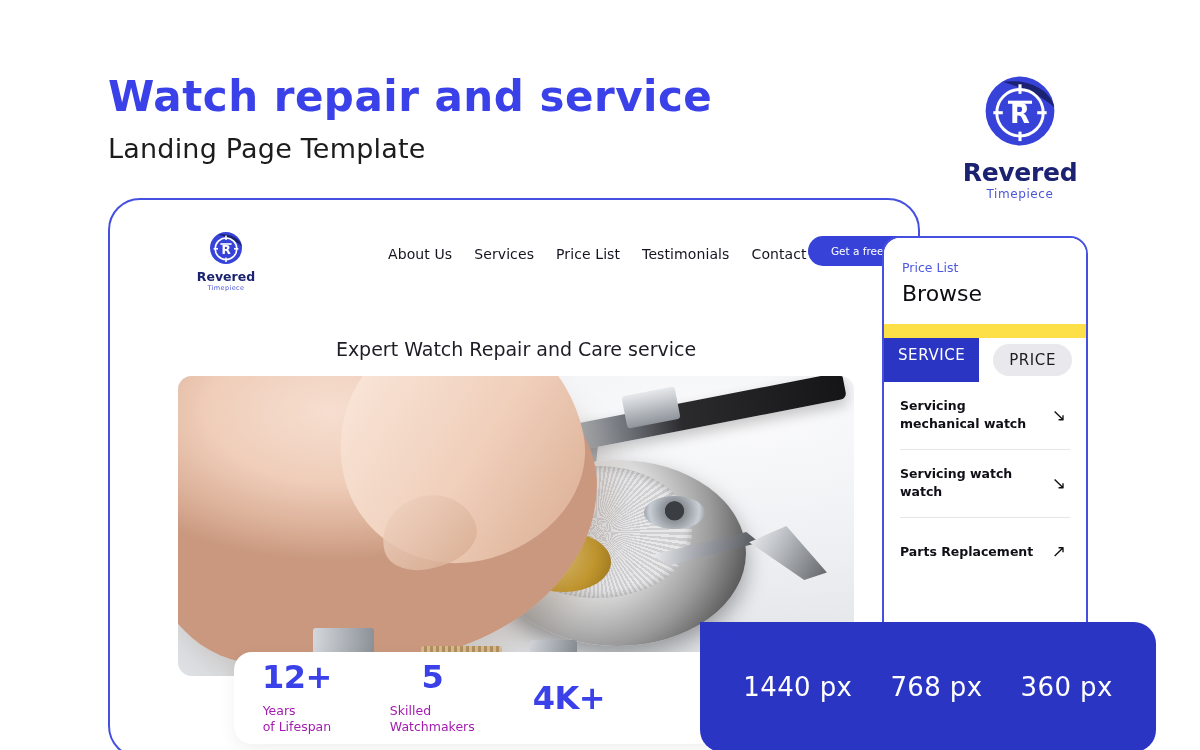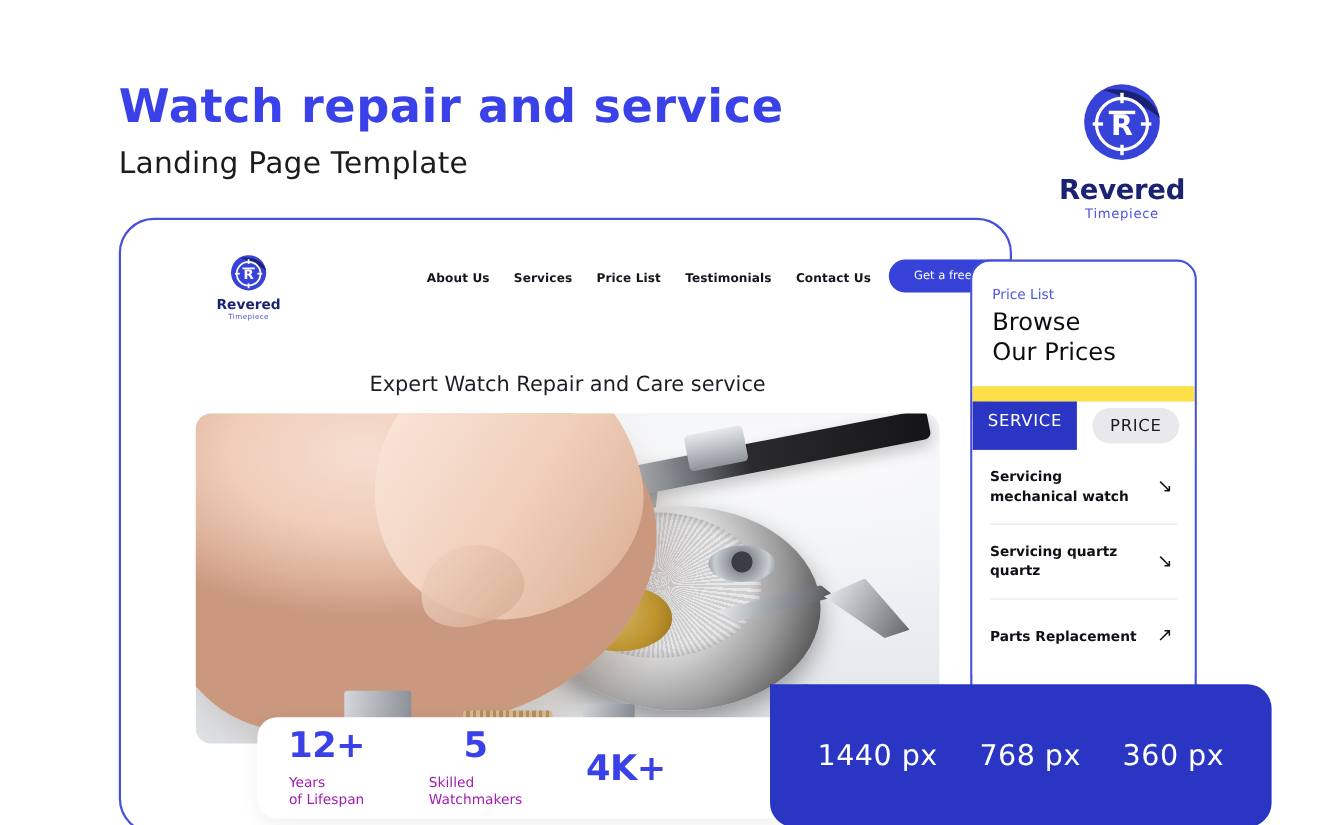--- a/index.html
+++ b/index.html
@@ -51,22 +51,22 @@
   .nav-logo { position: absolute; left: 80px; top: 28px; width: 72px; text-align: center; }
   .nav-logo .mark { width: 40px; height: 40px; margin: 0 auto; }
   .nav-logo .bname { font-size: 12.5px; font-weight: 700; color: #1b2272; margin-top: 1px; }
   .nav-logo .btag { font-size: 6.5px; color: #4a55d8; letter-spacing: .4px; }
 
   .nav-links {
     position: absolute; left: 278px; top: 46px;
     display: flex; gap: 22px; align-items: center;
   }
   .nav-links a {
-    font-size: 11px; color: #15151f; text-decoration: none;
-    white-space: nowrap; letter-spacing: .1px; font-weight: bold;
+    font-size: 14px; color: #15151f; text-decoration: none;
+    white-space: nowrap; letter-spacing: .1px;
   }
   .cta-btn {
     position: absolute; left: 698px; top: 36px;
     width: 148px; height: 30px;
     background: #3742d8; color: #fff;
     border: none; border-radius: 999px;
     font-family: "DejaVu Sans", sans-serif;
     font-size: 10.5px; cursor: pointer;
     display: flex; align-items: center; justify-content: center;
     white-space: nowrap;
@@ -375,39 +375,38 @@
         <div class="num">4K+</div>
       </div>
     </div>
   </div>
 
   <div class="phone-panel">
     <div class="pp-head">
       <div class="pp-kicker">Price List</div>
       <div class="pp-title">
         <div>Browse</div>
-        <div>Our Prices</div>
       </div>
     </div>
 
     <div class="pp-blue">
       <div class="pp-tabs">
         <div class="tab-wrap"></div>
         <div class="tab-service">SERVICE</div>
       </div>
       <button class="tab-price">PRICE</button>
     </div>
 
     <div class="pp-list">
       <div class="pp-row">
         <div class="rtext">Servicing mechanical watch</div>
         <div class="rarrow">↘</div>
       </div>
       <div class="pp-row">
-        <div class="rtext">Servicing quartz quartz</div>
+        <div class="rtext">Servicing watch watch</div>
         <div class="rarrow">↘</div>
       </div>
       <div class="pp-row">
         <div class="rtext">Parts Replacement</div>
         <div class="rarrow">↗</div>
       </div>
     </div>
   </div>
 
   <div class="bp-notch"></div>

